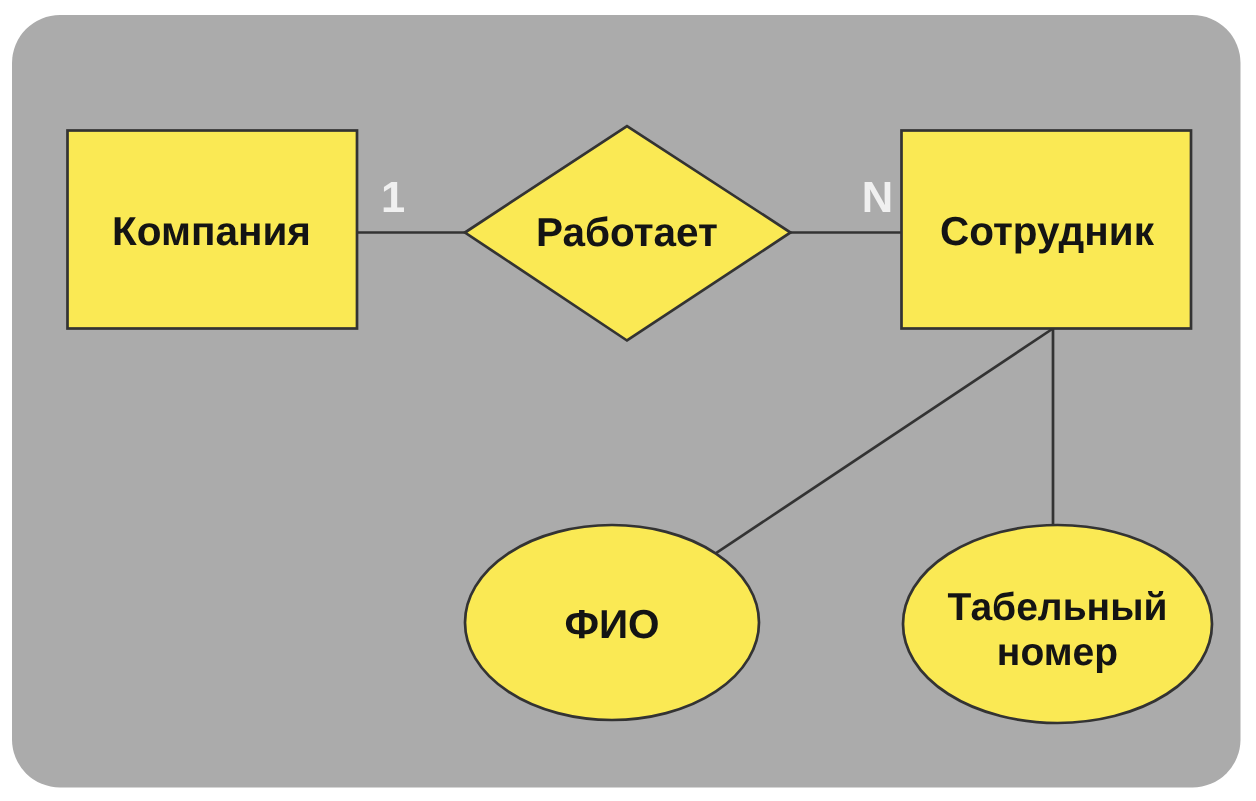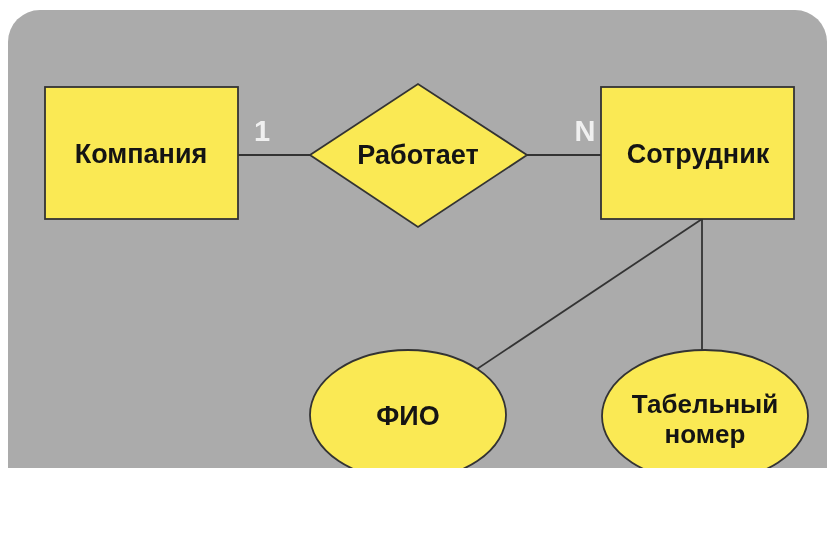--- a/index.html
+++ b/index.html
@@ -4,21 +4,21 @@
 <style>
   html, body {
     margin: 0;
     padding: 0;
     background: #ffffff;
     font-family: "Liberation Sans", sans-serif;
   }
   .stage {
     position: relative;
     width: 837px;
-    height: 468px;
+    height: 534px;
     background: #ffffff;
     overflow: hidden;
   }
   svg { display: block; }
   .connector {
     stroke: #333333;
     stroke-width: 1.8;
     fill: none;
   }
   .shape {

